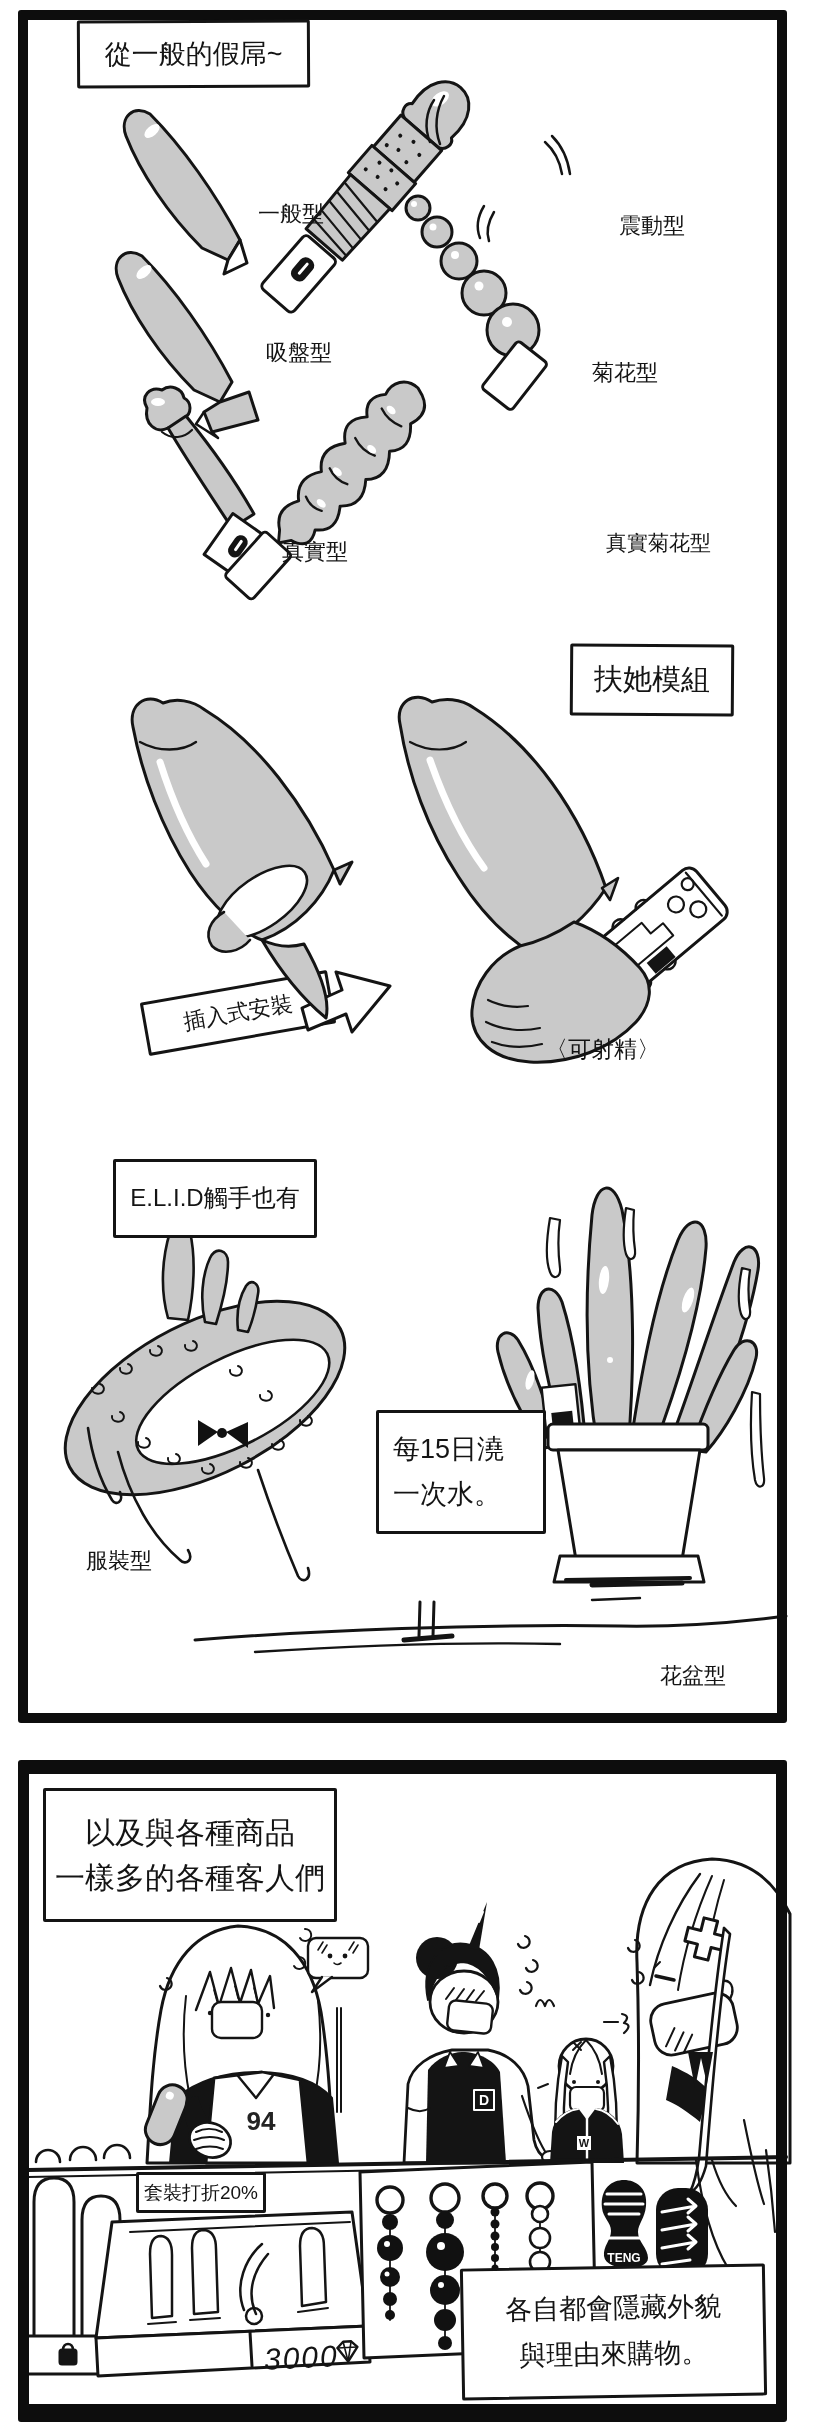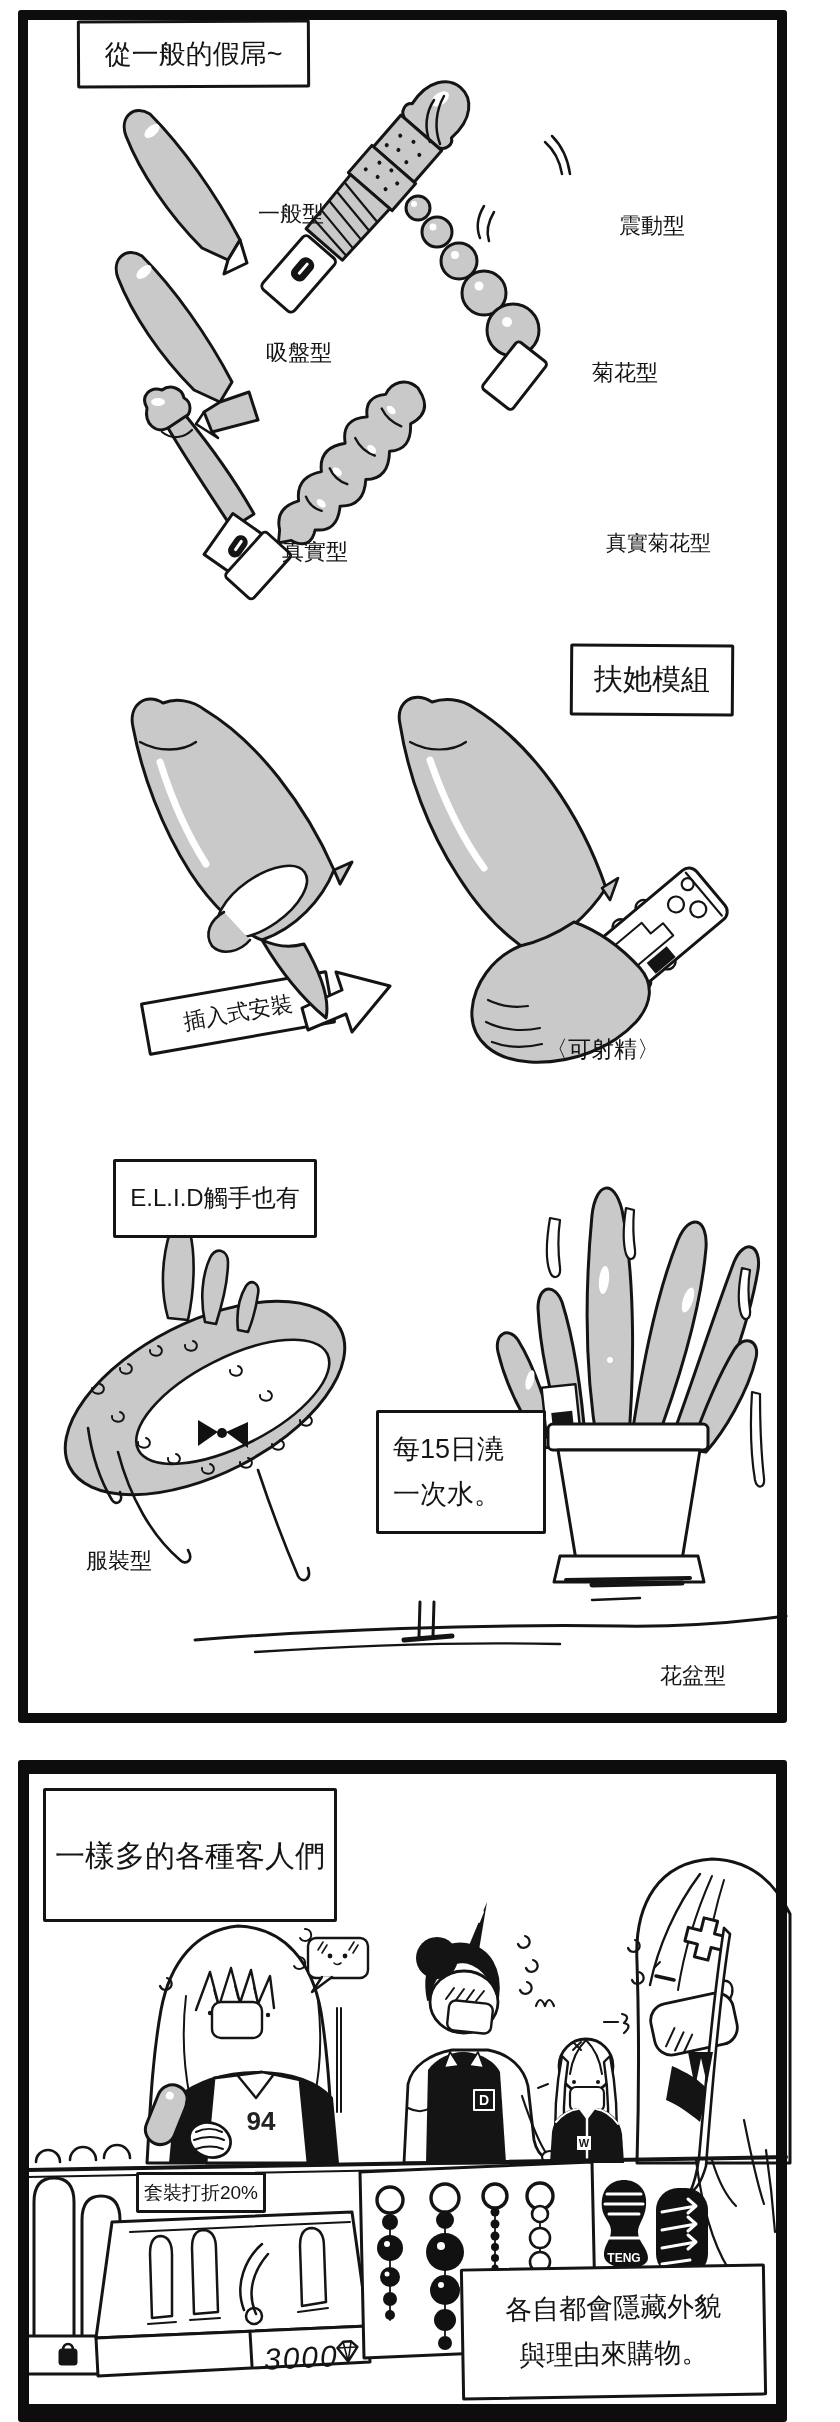--- a/index.html
+++ b/index.html
@@ -523,20 +523,21 @@
 
   <div class="box" style="left:340px;top:1410px;width:170px;height:124px;font-size:27px;line-height:1.65;align-items:flex-start;padding-left:14px;text-align:left;margin-left:36px;">
     <span>每15日澆</span>
     <span>一次水。</span>
   </div>
 
   <div class="lbl" style="left:660px;top:1661px;width:80px;font-size:22px;">花盆型</div>
 
 
   <div class="box" style="left:43px;top:1788px;width:294px;height:134px;font-size:30px;line-height:1.5;">
+    <span>以及與各種商品</span>
     <span>一樣多的各種客人們</span>
   </div>
 
   <div class="box" style="left:136px;top:2172px;width:130px;height:41px;font-size:19px;">
     <span>套裝打折20%</span>
   </div>
 
   <div class="box" style="left:461px;top:2266px;width:305px;height:132px;font-size:27px;line-height:1.7;transform:rotate(-1deg);border-width:3.5px;">
     <span>各自都會隱藏外貌</span>
     <span>與理由來購物。</span>

